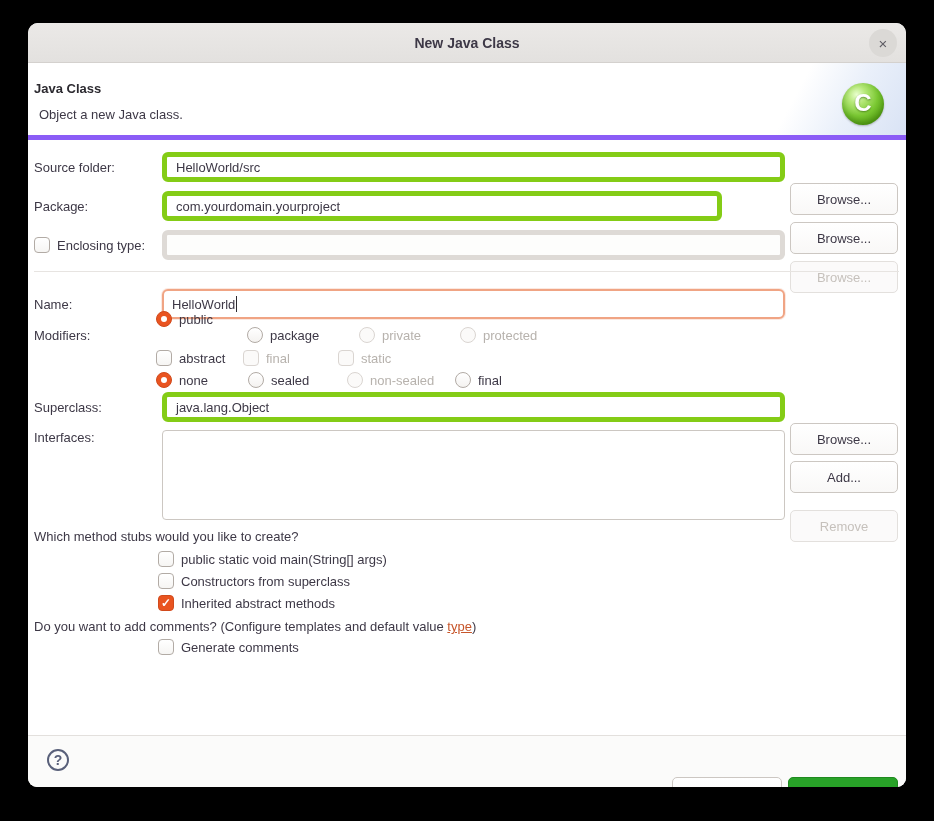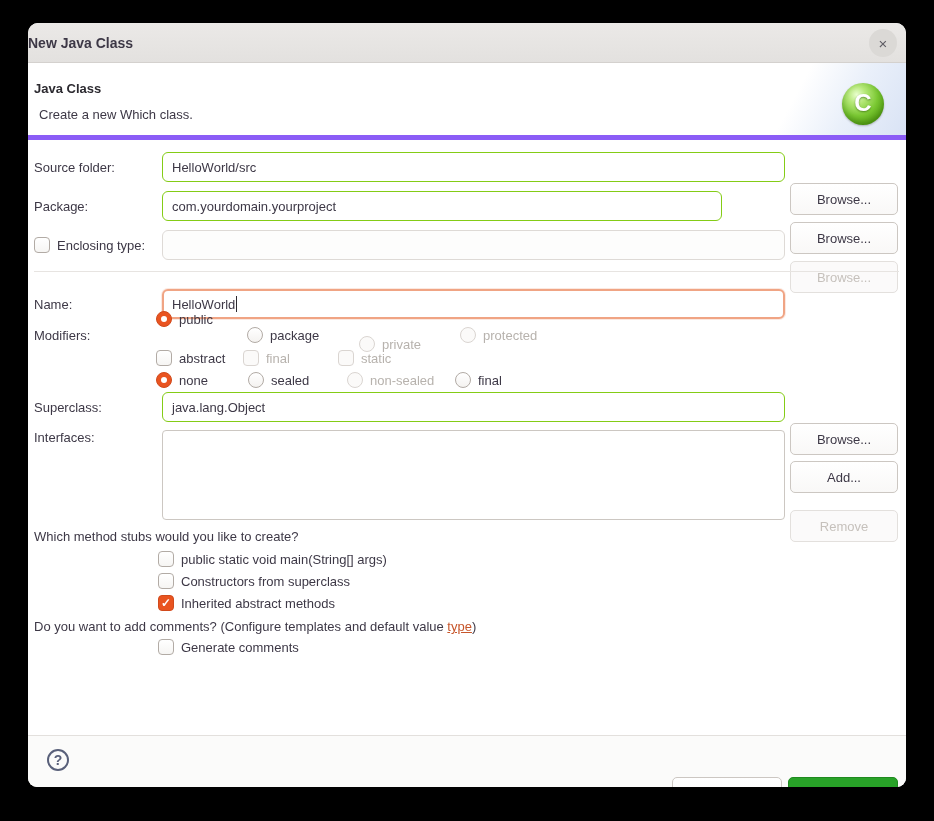--- a/index.html
+++ b/index.html
@@ -9,21 +9,21 @@
     position:absolute; left:28px; top:23px; width:878px; height:764px;
     background:#ffffff; border-radius:10px 10px 9px 9px; overflow:hidden;
     box-shadow:0 8px 28px rgba(0,0,0,0.55);
   }
 
   
   .titlebar {
     position:absolute; left:0; top:0; right:0; height:40px;
     background:linear-gradient(#ebe9e7,#e3e1df);
     border-bottom:1px solid #d4d1ce;
-    display:flex; align-items:center; 
+    display:flex; align-items:center; justify-content:center;
   }
   .titlebar .title { font-size:14px; font-weight:bold; color:#3d3846; }
   .close-btn {
     position:absolute; right:9px; top:6px; width:28px; height:28px; border-radius:50%;
     background:#dbd9d6; color:#5e5c64; font-size:15px;
     display:flex; align-items:center; justify-content:center; cursor:pointer;
   }
 
   
   .header {
@@ -44,21 +44,21 @@
   }
   .class-ball .letter {
     color:#fff; font-size:24px; font-weight:bold; line-height:1;
     text-shadow:0 1px 2px rgba(40,90,0,.6); transform:translateY(-1px);
   }
 
   
   .lbl { position:absolute; left:6px; height:30px; display:flex; align-items:center; font-size:13px; color:#3d3846; white-space:nowrap; }
   .field {
     position:absolute; height:30px; background:#fff;
-    border:1px solid #84cc16; border-radius:6px;
+    border:5px solid #84cc16; border-radius:6px;
     display:flex; align-items:center; padding:0 9px; font-size:13px; color:#3d3846;
     white-space:nowrap; overflow:hidden;
   }
   .field.disabled { border-color:#dedad6; background:#fdfdfc; }
   .field.focused { border:2px solid #f0a484; padding:6px 8px; box-shadow:0 0 0 1px rgba(240,164,132,.25); }
   .caret { display:inline-block; width:1px; height:16px; background:#2c2a30; margin-left:1px; }
 
   .btn {
     position:absolute; width:108px; height:32px;
     background:linear-gradient(#ffffff,#f9f8f7);
@@ -122,21 +122,21 @@
   <div class="titlebar">
     <span class="title">New Java Class</span>
     <div class="close-btn">
       <span>×</span>
     </div>
   </div>
 
   <div class="header">
     <div class="header-gradient"></div>
     <div class="header-title">Java Class</div>
-    <div class="header-subtitle">Create a new Which class.</div>
+    <div class="header-subtitle">Object a new Java class.</div>
     <div class="class-ball">
       <span class="letter">C</span>
     </div>
   </div>
 
   <div class="lbl" style="top:129px;">Source folder:</div>
   <div class="field" style="left:134px; top:129px; width:623px;">
     <span>HelloWorld/src</span>
   </div>
   <button class="btn" style="left:762px; top:128px;">Browse...</button>
@@ -167,21 +167,21 @@
   <div class="lbl" style="top:297px;">Modifiers:</div>
 
   <div class="opt" style="left:128px; top:287px;">
     <span class="radio sel"></span>
     <span class="optlbl">public</span>
   </div>
   <div class="opt" style="left:219px; top:303px;">
     <span class="radio"></span>
     <span class="optlbl">package</span>
   </div>
-  <div class="opt disabled" style="left:331px; top:312px;">
+  <div class="opt disabled" style="left:331px; top:303px;">
     <span class="radio dis"></span>
     <span class="optlbl">private</span>
   </div>
   <div class="opt disabled" style="left:432px; top:303px;">
     <span class="radio dis"></span>
     <span class="optlbl">protected</span>
   </div>
 
   <div class="opt" style="left:128px; top:326px;">
     <span class="cb"></span>

